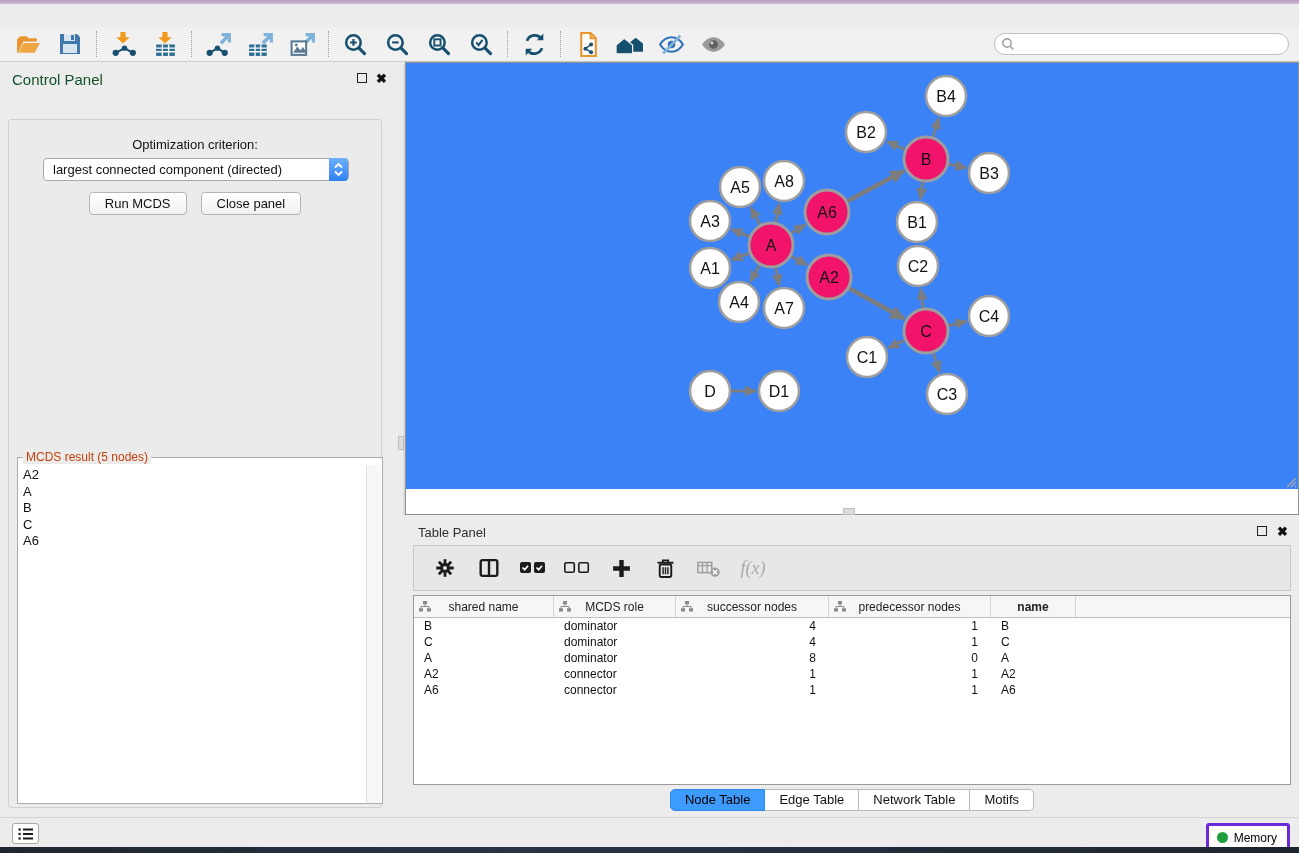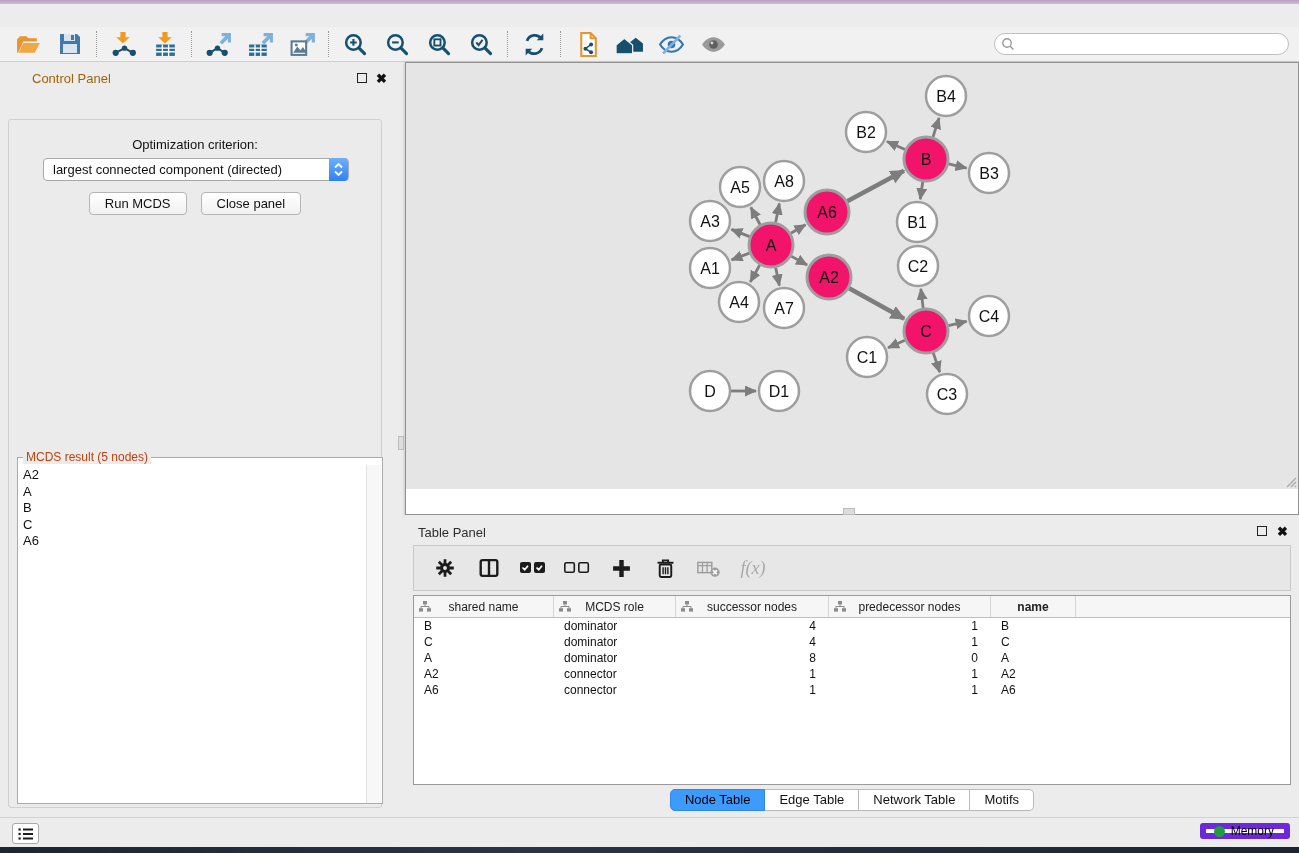--- a/index.html
+++ b/index.html
@@ -25,21 +25,21 @@
     background:none; border:none; cursor:pointer; }
   .tb-sep { width:1px; height:26px; border-left:1px dotted #9a9a9a; margin:0 8px; }
   .tb-group { display:flex; align-items:center; gap:6px; }
   .search-wrap { position:absolute; right:10px; top:6px; width:295px; height:22px; }
   .search-input { width:100%; height:100%; border:1px solid #c0c0c0; border-radius:11px;
     background:#fff; padding-left:26px; font-size:12px; outline:none; }
   .search-glass { position:absolute; left:7px; top:4px; }
 
   
   .cp { left:0; top:62px; width:390px; height:755px; background:#ececec; }
-  .cp-title { position:absolute; left:12px; top:9px; font-size:13px; color:#a16207;margin-left:20px; }
+  .cp-title { position:absolute; left:12px; top:9px; font-size:15px; color:#14532d; }
   .panel-float { position:absolute; top:11px; width:10px; height:10px; border:1.6px solid #222; }
   .panel-close { position:absolute; top:9px; font-size:13px; font-weight:bold; color:#111; cursor:pointer; }
   .cp .panel-float { left:357px; } .cp .panel-close { left:376px; }
   .cp-tabs { position:absolute; left:0; top:33px; width:390px; display:flex; justify-content:center; }
   .cp-tab { height:22px; line-height:20px; padding:0 13px; font-size:13px; background:#fff;
     border:1px solid #bdbdbd; border-left:none; cursor:pointer; color:#111; }
   .cp-tab:first-child { border-left:1px solid #bdbdbd; border-radius:4px 0 0 4px; }
   .cp-tab:last-child { border-radius:0 4px 4px 0; }
   .cp-tab.active { background:#3d9bfd; border-color:#2f87e8; color:#fff; }
   .cp-body { position:absolute; left:8px; top:57px; width:374px; height:689px;
@@ -67,21 +67,21 @@
   
   .netwin { left:405px; top:62px; width:894px; height:453px; border:1px solid #919191;
     background:#fff; box-shadow:0 1px 3px rgba(0,0,0,.25); }
   .net-titlebar { position:relative; width:100%; height:25px;
     background:linear-gradient(#f2f2f2,#d9d9d9); border-bottom:1px solid #a8a8a8; }
   .net-title { width:100%; text-align:center; line-height:24px; font-size:13px; color:#333; }
   .nlight { position:absolute; top:7px; width:12px; height:12px; border-radius:50%; }
   .nlight.red { left:13px; background:#f55f57; border:1px solid #df4840; }
   .nlight.yel { left:31px; background:#f8bd35; border:1px solid #dfa02c; }
   .nlight.grn { left:49px; background:#33c748; border:1px solid #26a535; }
-  .net-canvas { position:relative; width:892px; height:426px; background:#e5e5e5; overflow:hidden; }
+  .net-canvas { position:relative; width:892px; height:426px; background:#3b82f6; overflow:hidden; }
   .grip { position:absolute; right:1px; bottom:1px; }
   .split-left { left:398px; top:436px; width:6px; height:14px; background:#dcdcdc; border:1px solid #bdbdbd; }
   .split-bottom { left:843px; top:508px; width:12px; height:7px; background:#dcdcdc; border:1px solid #bdbdbd; }
 
   
   .tp { left:405px; top:515px; width:894px; height:302px; background:#ececec; }
   .tp-title { position:absolute; left:13px; top:10px; font-size:13px; color:#2e2e2e; }
   .tp .panel-float { left:852px; } .tp .panel-close { left:872px; }
   .tp-toolbar { position:absolute; left:8px; top:30px; width:878px; height:46px; background:#e7e7e7;
     border:1px solid #c9c9c9; display:flex; align-items:center; gap:14px; padding-left:16px; }
@@ -102,22 +102,22 @@
   .tp-tab { height:22px; line-height:20px; padding:0 14px; font-size:13px; background:#fff;
     border:1px solid #b9b9b9; border-left:none; color:#111; cursor:pointer; }
   .tp-tab:first-child { border-left:1px solid #b9b9b9; border-radius:5px 0 0 5px; }
   .tp-tab:last-child { border-radius:0 5px 5px 0; }
   .tp-tab.active { background:#3d9bfd; border-color:#2f87e8; color:#000000; }
 
   
   .statusbar { left:0; top:817px; width:1299px; height:30px; background:#ececec; border-top:1px solid #d2d2d2; }
   .list-btn { position:absolute; left:12px; top:5px; width:27px; height:21px; background:#fdfdfd;
     border:1px solid #a9a9a9; border-radius:3px; display:flex; align-items:center; justify-content:center; cursor:pointer; }
-  .mem-btn { position:absolute; right:9px; top:5px; height:16px; padding:0 10px 0 8px; background:#fdfdfd;
-    border:6px solid #6d28d9; border-radius:3px; display:flex; align-items:center; gap:6px; font-size:12px; cursor:pointer; }
+  .mem-btn { position:absolute; right:9px; top:5px; height:29px; padding:0 10px 0 8px; background:#fdfdfd;
+    border:3px solid #6d28d9; border-radius:3px; display:flex; align-items:center; gap:6px; font-size:12px; cursor:pointer; }
   .mem-dot { width:11px; height:11px; border-radius:50%; background:#1f9e3d; }
   .desk-bottom { left:0; top:847px; width:1299px; height:6px; background:linear-gradient(90deg,#1d2531,#2a3443 40%,#1c2430); }
 </style>
 </head>
 <body>
 
 <div class="app">
 
   <div class="abs desk-top"></div>
 

